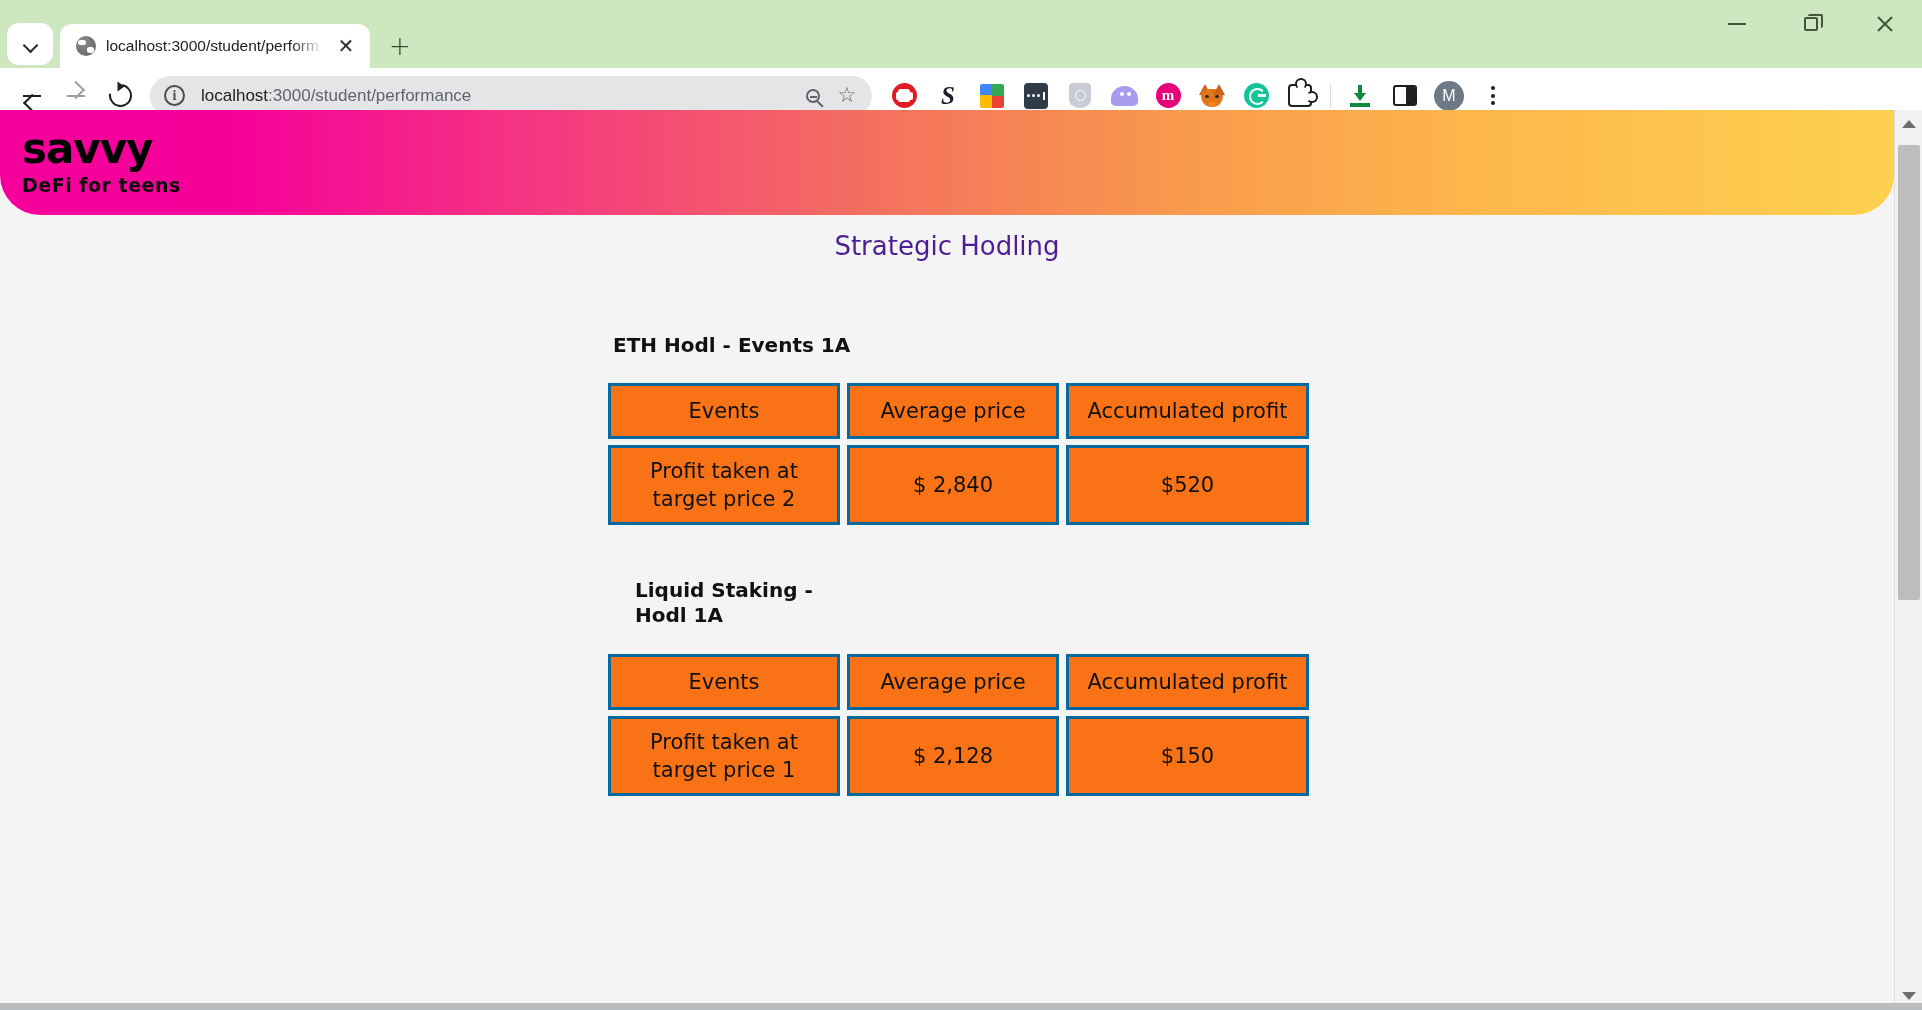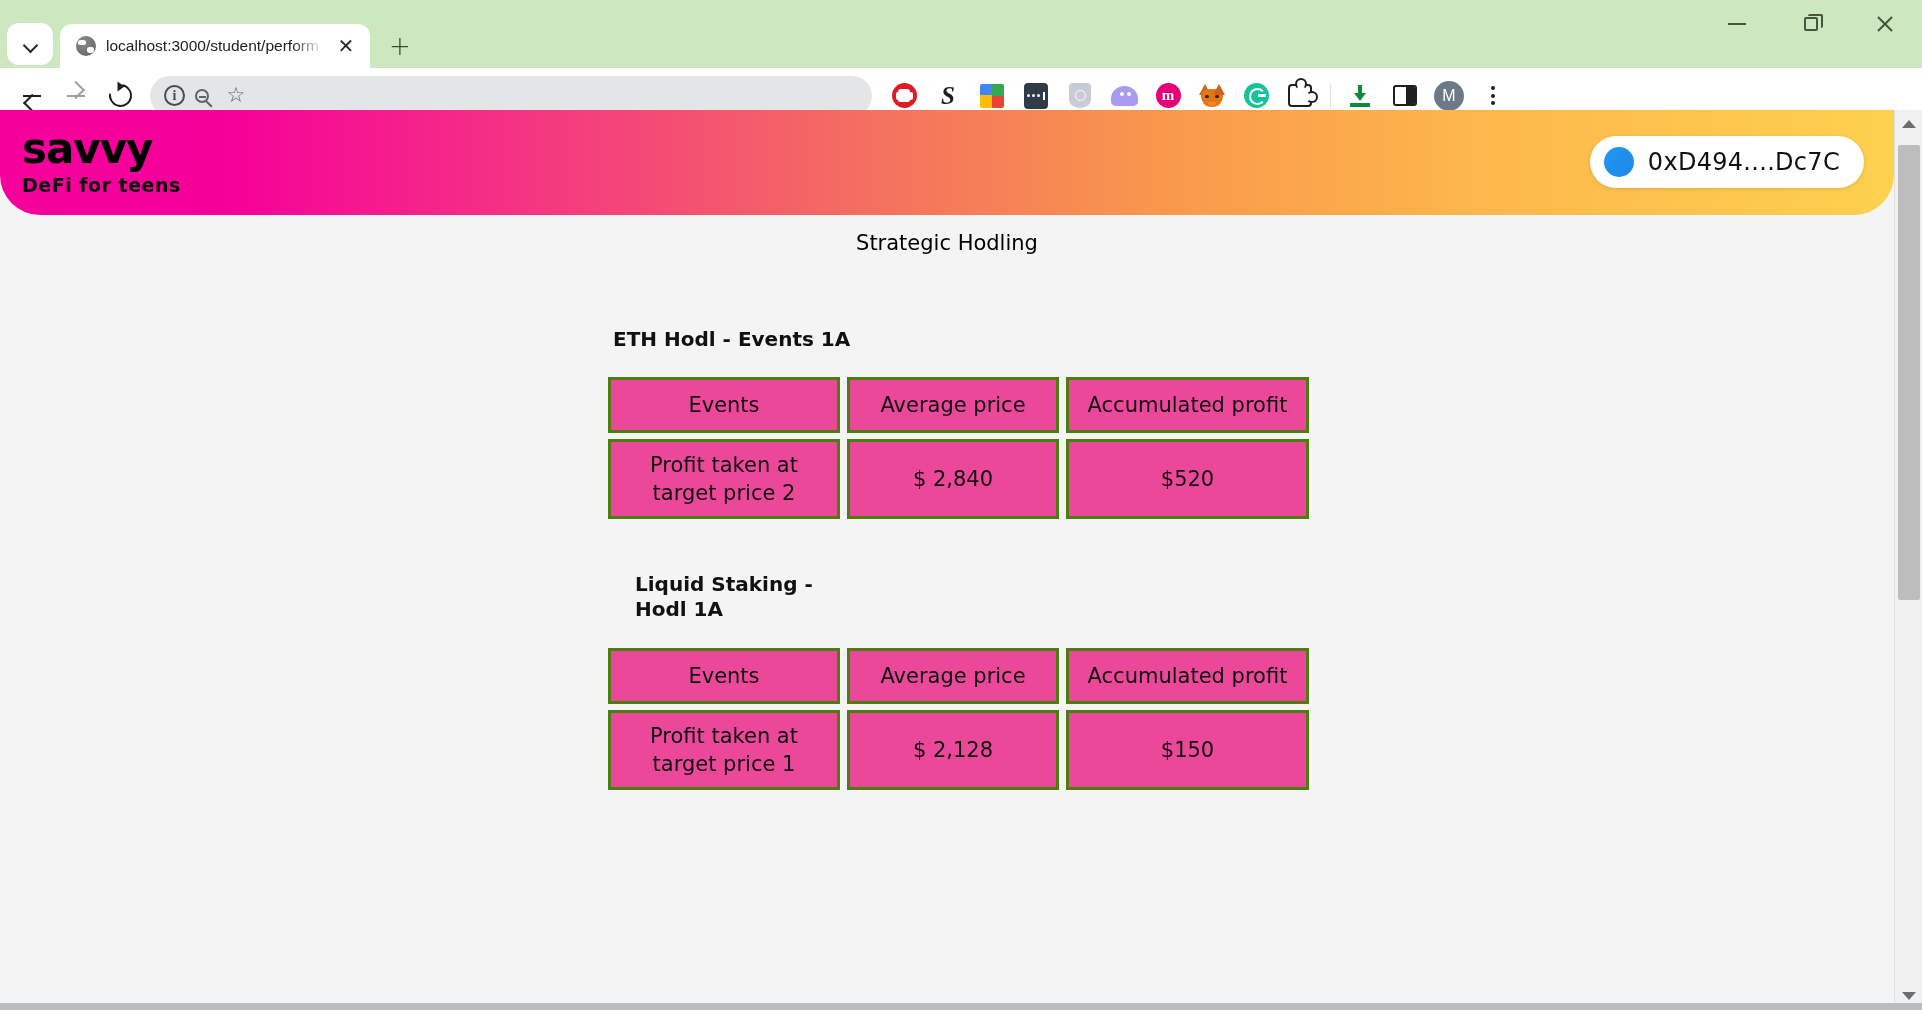--- a/index.html
+++ b/index.html
@@ -472,22 +472,22 @@
     margin-top: 48px;
     font-size: 46px;
     font-weight: bold;
     color: #0d0d0d;
     letter-spacing: -0.5px;
     font-family: "DejaVu Sans", sans-serif;
   }
   .dash-sub {
     text-align: center;
     margin-top: 16px;
-    font-size: 21px;
-    color: #000000;
+    font-size: 26px;
+    color: #4c1d95;
     font-family: "DejaVu Sans", sans-serif;
   }
 
   .section { margin-top: 0; }
   .sec-1 { margin-top: 72px; }
   .sec-2 { margin-top: 47px; }
 
   .sec-title {
     font-size: 20px;
     font-weight: bold;
@@ -506,22 +506,22 @@
     margin-left: 601px;
     border-collapse: separate;
     border-spacing: 7px 6px;
     table-layout: fixed;
   }
   .tbl col.c1 { width: 232px; }
   .tbl col.c2 { width: 212px; }
   .tbl col.c3 { width: 243px; }
 
   .tbl th, .tbl td {
-    border: 3px solid #4d7c0f;
-    background: #ec4899;
+    border: 3px solid #0369a1;
+    background: #f97316;
     text-align: center;
     font-weight: normal;
     color: #111;
     font-family: "DejaVu Sans", sans-serif;
   }
   .tbl th {
     height: 56px;
     font-size: 21px;
   }
   .tbl td {
@@ -609,20 +609,21 @@
     </div>
     <div class="nav-btn disabled">
       <span class="arrow-r"></span>
     </div>
     <div class="nav-btn">
       <span class="reload-ic"></span>
     </div>
 
     <div class="omnibox">
       <span class="info-ic">i</span>
+      <span class="url"><b>localhost</b><span>:3000/student/performance</span></span>
       <span class="omni-ic">
           <span class="zoom-gl"></span>
         </span>
       <span class="omni-ic">
           <span class="star-ic">☆</span>
         </span>
     </div>
 
     <div class="ext-area">
       <div class="ext">
@@ -690,24 +691,20 @@
     </div>
   </div>
 
   <div class="viewport">
     <div class="page">
 
       <div class="site-header">
         <div class="brand">
           <div class="brand-name">savvy</div>
           <div class="brand-tag">DeFi for teens</div>
-        </div>
-        <div class="wallet-chip">
-          <span class="wallet-dot"></span>
-          <span class="wallet-addr">0xD494....Dc7C</span>
         </div>
       </div>
 
       <div class="dash-sub">Strategic Hodling</div>
 
       <div class="section sec-1">
         <div class="sec-title">ETH Hodl - Events 1A</div>
         <table class="tbl">
           <colgroup>
               <col class="c1">

